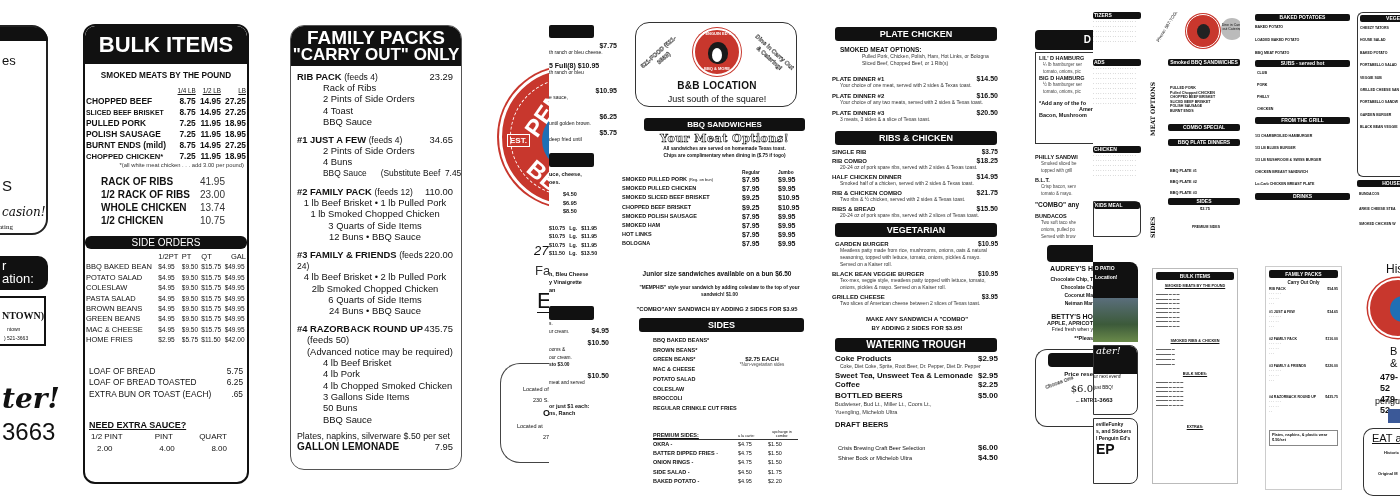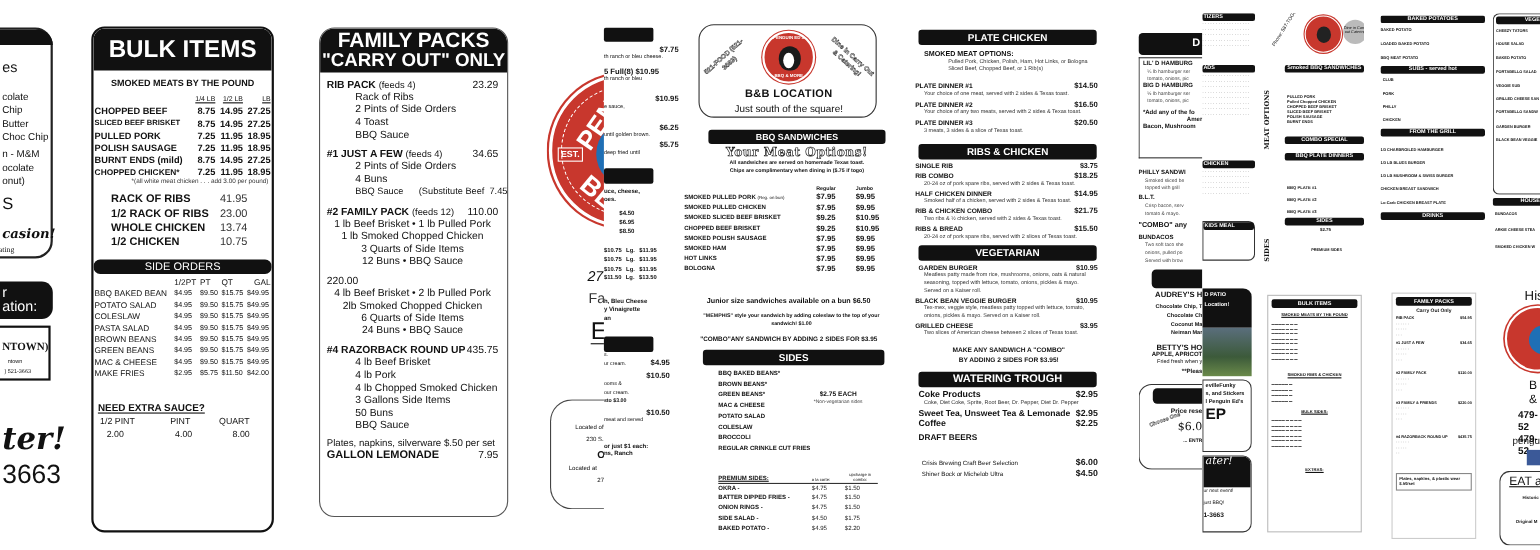--- a/index.html
+++ b/index.html
@@ -41,30 +41,22 @@
 .mini{position:absolute;font-size:4px;line-height:5px;overflow:hidden}
 .mini .bar{background:#111;color:#fff;font-weight:bold;text-align:center;border-radius:2px;font-size:5px;line-height:7px}
 .grey{color:#555}
 </style>
 </head>
 <body>
 
 <div id="p1" class="panel rbox" style="border-radius:16px;">
   <div class="blkhead abs" style="left:0;top:0;width:86px;height:14px;border-radius:14px 14px 0 0;"></div>
   <div class="abs" style="left:40px;top:26px;font-size:13px;">es</div>
-  <div class="abs" style="left:40px;top:55px;font-size:9px;line-height:12px;">
-    <div>colate Chip</div>
-    <div>Butter</div>
-    <div>Choc Chip</div>
-    <div style="margin-top:4px">n - M&amp;M</div>
-    <div>ocolate</div>
-    <div>onut)</div>
-  </div>
   <div class="abs" style="left:40px;top:150px;font-size:15px;">S</div>
-  <div class="abs" style="left:40px;top:178px;font-size:12px;font-style:italic;font-weight:bold;font-family:'DejaVu Serif',serif;">casion!</div>
+  <div class="abs" style="left:40px;top:178px;font-size:12px;font-style:italic;font-weight:normal;font-family:'DejaVu Serif',serif;">casion!</div>
   <div class="abs" style="left:28px;top:196px;font-size:7px;font-family:'Liberation Serif',serif;">corating</div>
 </div>
 <div class="blkhead abs" style="left:-30px;top:256px;width:78px;height:34px;border-radius:0 10px 10px 0;font-weight:normal;font-size:13px;line-height:13px;text-align:left;padding:3px 0 0 32px;white-space:pre;">r
 ation:</div>
 <div class="abs" style="left:-20px;top:296px;width:66px;height:50px;border:2px solid #111;">
   <div style="font-family:'Liberation Serif',serif;font-weight:bold;font-size:10px;text-align:right;margin-top:12px;">NTOWN)</div>
   <div style="font-size:5px;margin:5px 0 0 25px;">ntown</div>
   <div style="font-size:5px;margin:3px 0 0 22px;">) 521-3663</div>
 </div>
 <div class="abs" style="left:2px;top:382px;font-family:'DejaVu Serif',serif;font-style:italic;font-weight:bold;font-size:28px;">ter!</div>
@@ -191,28 +183,42 @@
           <td>$49.95</td>
         </tr>
     <tr>
           <td style="font-size:7.5px">MAC &amp; CHEESE</td>
           <td>$4.95</td>
           <td>$9.50</td>
           <td>$15.75</td>
           <td>$49.95</td>
         </tr>
     <tr>
-          <td style="font-size:7.5px">MAKE FRIES</td>
+          <td style="font-size:7.5px">HOME FRIES</td>
           <td>$2.95</td>
           <td>$5.75</td>
           <td>$11.50</td>
           <td>$42.00</td>
         </tr>
   </tbody>
     </table>
+  <div style="padding:20px 4px 0 4px;font-size:8.3px;line-height:11.5px">
+    <div class="row">
+        <span>LOAF OF BREAD</span>
+        <span>5.75</span>
+      </div>
+    <div class="row">
+        <span>LOAF OF BREAD TOASTED</span>
+        <span>6.25</span>
+      </div>
+    <div class="row">
+        <span>EXTRA BUN OR TOAST (EACH)</span>
+        <span>.65</span>
+      </div>
+  </div>
   <div class="b" style="margin:20px 0 0 4px;font-size:9px;text-decoration:underline">NEED EXTRA SAUCE?</div>
   <div style="display:flex;justify-content:space-between;padding:2px 20px 0 6px;font-size:8px">
     <span>1/2 PINT</span>
       <span style="margin-left:6px">PINT</span>
       <span>QUART</span>
   </div>
   <div style="display:flex;justify-content:space-between;padding:3px 20px 0 12px;font-size:8px">
     <span>2.00</span>
       <span style="margin-left:10px">4.00</span>
       <span>8.00</span>
@@ -256,33 +262,38 @@
         </div>
       <div class="in2">
           <div>1 lb Beef Brisket  •  1 lb Pulled Pork</div>
           <div>1 lb  Smoked Chopped Chicken</div>
           <div>3 Quarts of Side Items</div>
           <div>12 Buns  •  BBQ Sauce</div>
         </div>
     </div>
     <div style="margin-top:7px">
       <div class="row">
+          <span><span class="b">#3  FAMILY &amp; FRIENDS</span> <span style="font-size:8.5px">(feeds 24)</span></span>
           <span>220.00</span>
         </div>
       <div class="in2">
           <div>4 lb Beef Brisket  •  2 lb Pulled Pork</div>
           <div>2lb Smoked Chopped Chicken</div>
           <div>6 Quarts of Side Items</div>
           <div>24 Buns •  BBQ Sauce</div>
         </div>
     </div>
     <div style="margin-top:7px">
       <div class="row">
           <span class="b">#4  RAZORBACK ROUND UP</span>
           <span>435.75</span>
+        </div>
+      <div style="padding-left:10px;line-height:11.3px">
+          <div>(feeds 50)</div>
+          <div>(Advanced notice may be required)</div>
         </div>
       <div class="in" style="padding-left:26px">
           <div>4 lb Beef Brisket</div>
           <div>4 lb Pork</div>
           <div>4 lb Chopped Smoked Chicken</div>
           <div>3 Gallons Side Items</div>
           <div>50 Buns</div>
           <div>BBQ Sauce</div>
         </div>
     </div>
@@ -615,20 +626,27 @@
         <div style="font-size:5px;padding-left:5px;color:#333">Coke, Diet Coke, Sprite, Root Beer, Dr. Pepper, Diet Dr. Pepper</div>
       </div>
     <div class="row" style="margin-top:2px">
         <span class="b" style="font-size:7.8px">Sweet Tea, Unsweet Tea &amp; Lemonade</span>
         <span class="b" style="font-size:8px">$2.95</span>
       </div>
     <div class="row">
         <span class="b" style="font-size:8px">Coffee</span>
         <span class="b" style="font-size:8px">$2.25</span>
       </div>
+    <div style="margin-top:2px">
+        <div class="row">
+          <span class="b" style="font-size:8px">BOTTLED BEERS</span>
+          <span class="b" style="font-size:8px">$5.00</span>
+        </div>
+        <div style="font-size:5.5px;color:#333;width:100px;line-height:8px">Budwieser, Bud Lt., Miller Lt., Coors Lt., Yuengling, Michelob Ultra</div>
+      </div>
     <div class="b" style="font-size:7.5px;margin-top:4px">DRAFT BEERS</div>
     <div class="row" style="margin-top:14px">
         <span style="font-size:5.6px;padding-left:3px">Crisis Brewing Craft Beer Selection</span>
         <span class="b" style="font-size:8px">$6.00</span>
       </div>
     <div class="row" style="margin-top:1px">
         <span style="font-size:5.6px;padding-left:3px">Shiner Bock or Michelob Ultra</span>
         <span class="b" style="font-size:8px">$4.50</span>
       </div>
   </div>
@@ -703,31 +721,31 @@
   <div style="border:1px solid #333;border-radius:0 6px 6px 0;height:36px">
       <div class="bar" style="text-align:left;padding-left:1px">KIDS MEAL</div>
     </div>
 </div>
 <div class="mini" style="left:1093px;top:262px;width:45px;height:228px">
   <div style="background:#111;color:#fff;border-radius:0 8px 0 0;height:36px;padding:2px;font-weight:bold;font-size:5px;line-height:9px">
       <div>D PATIO</div>
       <div>Location!</div>
     </div>
   <div style="height:44px;background:linear-gradient(180deg,#5a6e7c 0%,#3c5a3a 60%,#6a8a4a 100%)"></div>
+  <div style="border:1px solid #333;border-radius:0 8px 8px 0;height:70px;margin-top:3px;overflow:hidden">
+    <div style="background:#111;color:#fff;height:28px;font-family:'DejaVu Serif',serif;font-style:italic;font-size:10px;padding:2px">ater!</div>
+    <div style="font-size:4.5px">ur next event!</div>
+    <div style="font-size:4.5px;margin-top:6px">just BBQ!</div>
+    <div class="b" style="font-size:6px;margin-top:8px">1-3663</div>
+  </div>
   <div style="border:1px solid #333;border-radius:0 8px 8px 0;height:66px;margin-top:3px;padding:2px;font-size:5px;line-height:7px;font-weight:bold">
     <div>evilleFunky</div>
       <div>s, and Stickers</div>
       <div>l Penguin Ed's</div>
     <div style="font-size:14px;line-height:14px">EP</div>
-  </div>
-  <div style="border:1px solid #333;border-radius:0 8px 8px 0;height:70px;margin-top:3px;overflow:hidden">
-    <div style="background:#111;color:#fff;height:28px;font-family:'DejaVu Serif',serif;font-style:italic;font-size:10px;padding:2px">ater!</div>
-    <div style="font-size:4.5px">ur next event!</div>
-    <div style="font-size:4.5px;margin-top:6px">just BBQ!</div>
-    <div class="b" style="font-size:6px;margin-top:8px">1-3663</div>
   </div>
 </div>
 <div class="mini" style="left:1148px;top:12px;width:92px;height:240px">
   <div style="font-size:4.5px;transform:rotate(-58deg);position:absolute;left:0;top:10px;width:40px">Phone: 587-TOGO</div>
   <div class="abs" style="left:38px;top:2px;width:34px;height:34px;border-radius:50%;background:#c8372d;border:1.5px solid #fff;box-shadow:0 0 0 1px #c8372d">
       <div class="abs" style="left:10px;top:9px;width:13px;height:15px;border-radius:50%;background:#222"></div>
     </div>
   <div class="abs" style="left:73px;top:6px;width:22px;height:22px;border-radius:50%;background:#bbb;font-size:3.5px;text-align:center;padding-top:5px;line-height:4px">Dine in Carry out Catering</div>
   <div class="abs bar" style="left:20px;top:47px;width:72px">Smoked BBQ SANDWICHES</div>
   <div class="abs" style="left:2px;top:58px;width:10px;height:66px;writing-mode:vertical-rl;transform:rotate(180deg);font-family:'DejaVu Serif',serif;font-weight:bold;font-size:6px">MEAT OPTIONS</div>

